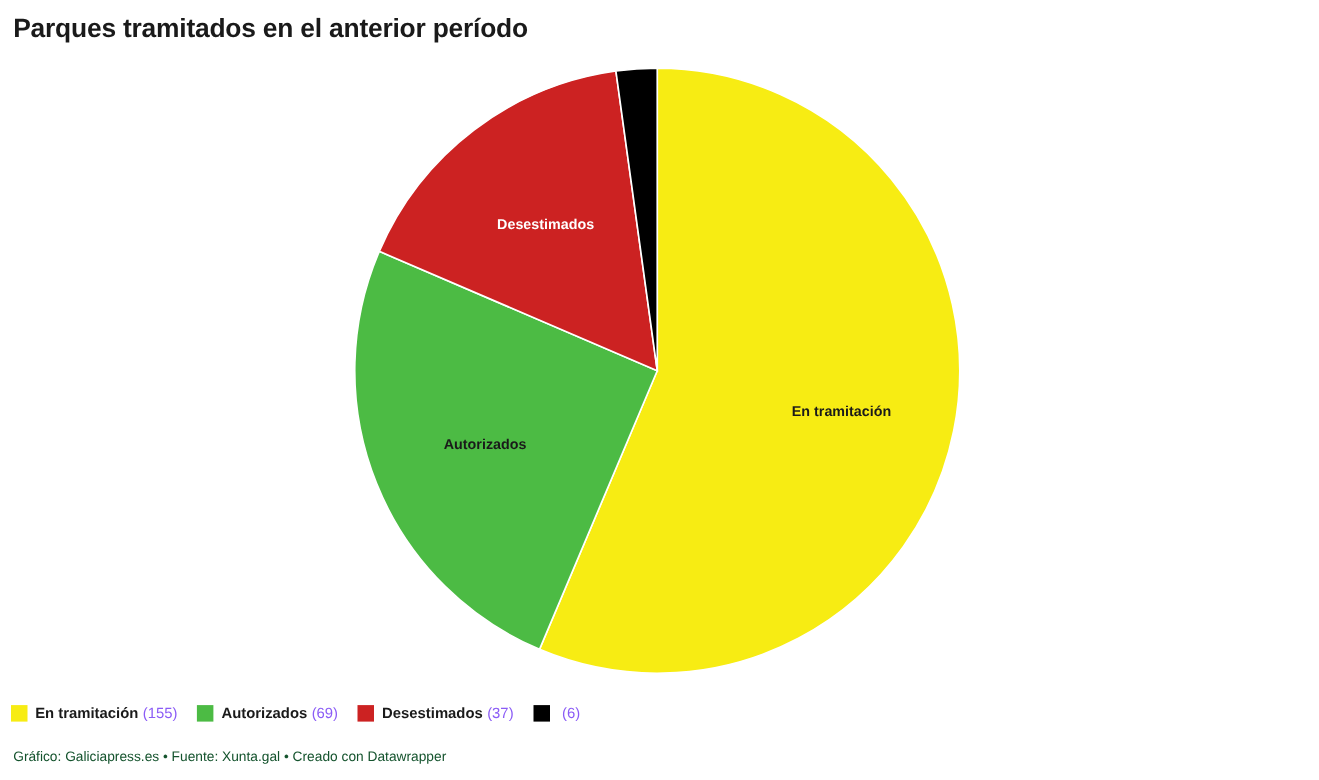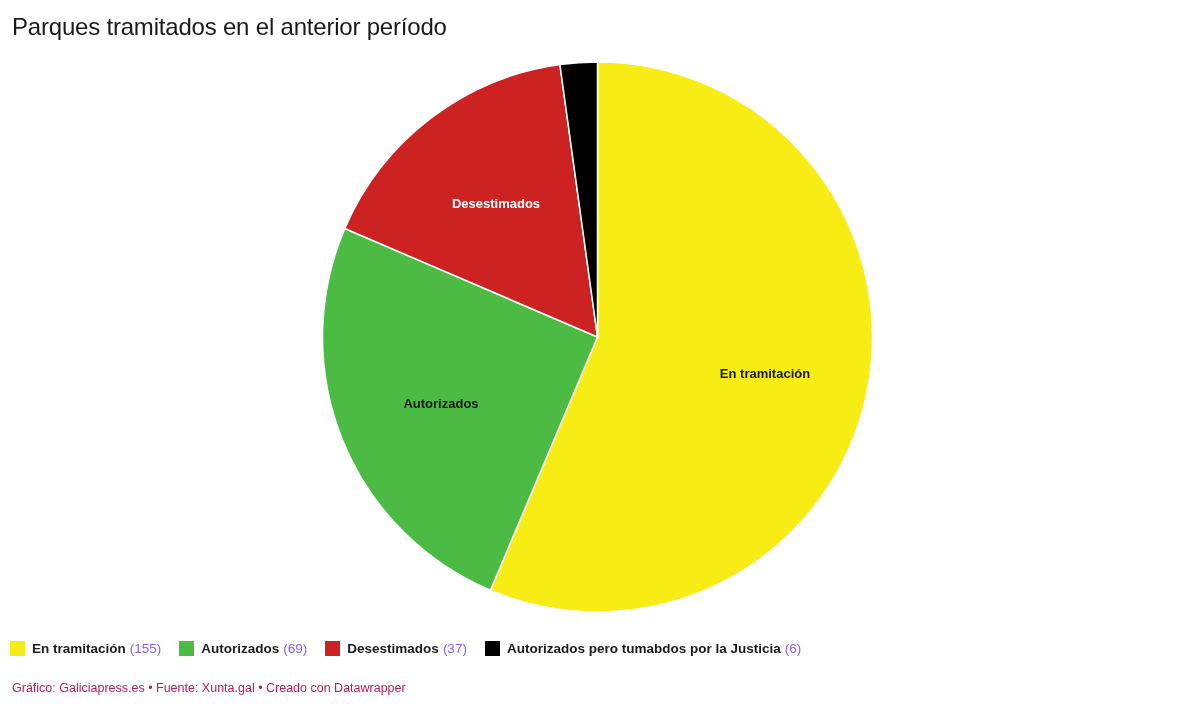--- a/index.html
+++ b/index.html
@@ -22,21 +22,21 @@
     box-sizing: border-box;
     background: #ffffff;
   }
   
   .title {
     position: absolute;
     left: 12px;
     top: 12px;
     width: 1100px;
     font-size: 24px;
-    font-weight: normal;
+    font-weight: bold;
     color: #1a1a1a;
     letter-spacing: -0.2px;
     line-height: 30px;
     white-space: nowrap;
   }
   
   .pie-area {
     position: absolute;
     left: 0;
     top: 46px;
@@ -93,21 +93,21 @@
     color: #8b5cf6;
     line-height: 15px;
     margin-left: 4px;
   }
   
   .footer {
     position: absolute;
     left: 12px;
     top: 680px;
     font-size: 12.5px;
-    color: #be185d;
+    color: #14532d;
     line-height: 16px;
     white-space: nowrap;
   }
 </style>
 </head>
 <body>
 
 <div class="chart-root">
 
   <div class="title">Parques tramitados en el anterior período</div>
@@ -139,20 +139,19 @@
         <span class="legend-label">Autorizados</span>
         <span class="legend-value">(69)</span>
       </div>
       <div class="legend-item">
         <span class="legend-swatch" style="background: rgb(204, 34, 34);"></span>
         <span class="legend-label">Desestimados</span>
         <span class="legend-value">(37)</span>
       </div>
       <div class="legend-item">
         <span class="legend-swatch" style="background: rgb(0, 0, 0);"></span>
-        <span class="legend-label">Autorizados pero tumabdos por la Justicia</span>
         <span class="legend-value">(6)</span>
       </div>
     </div>
 
   <div class="footer">Gráfico: Galiciapress.es • Fuente: Xunta.gal • Creado con Datawrapper</div>
 
 </div>
 
 </body></html>

